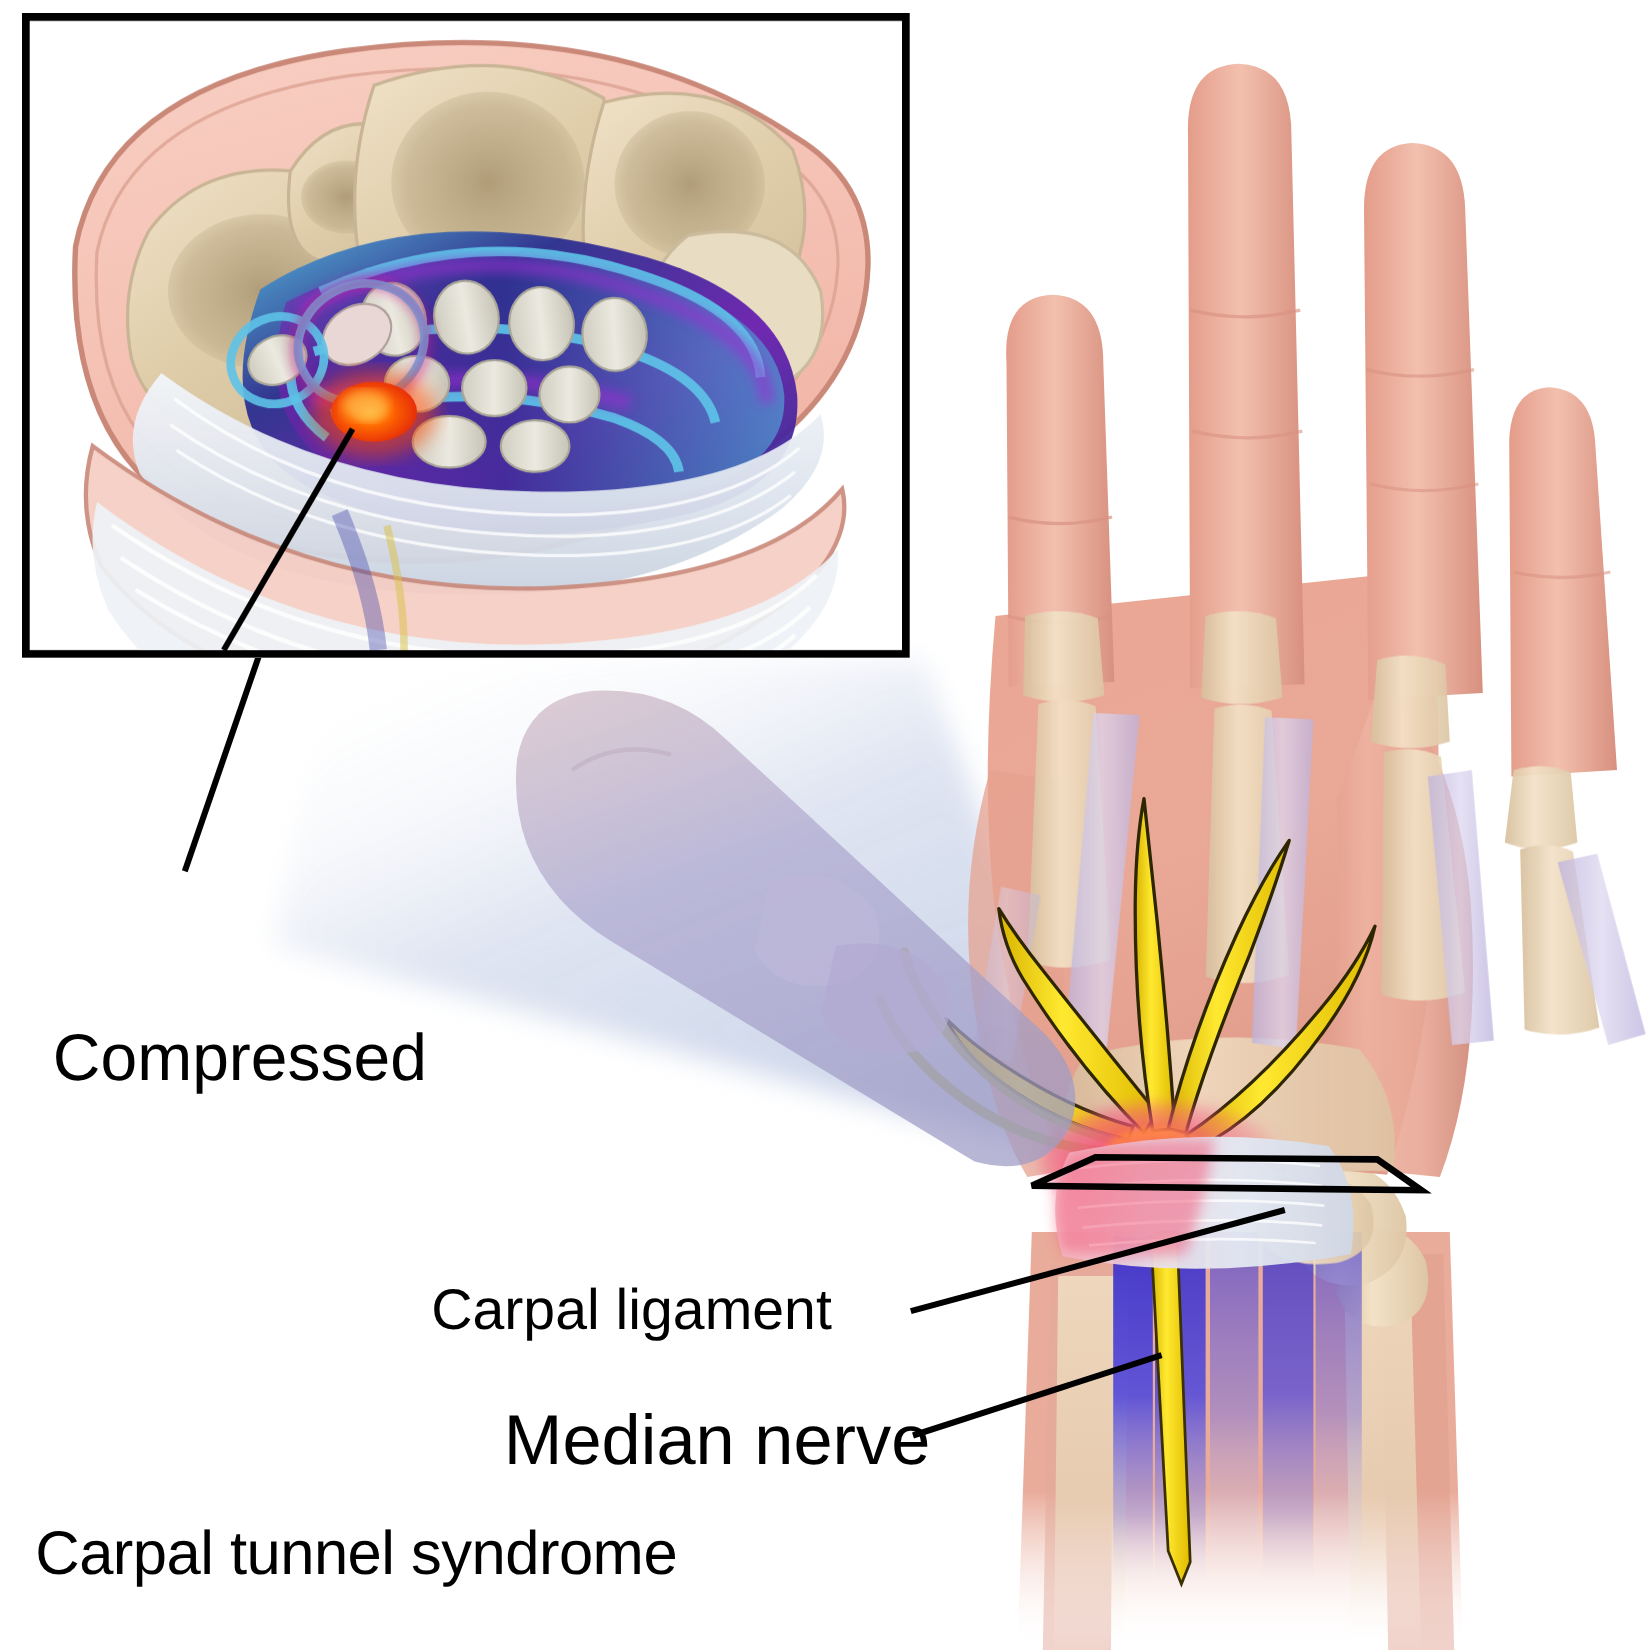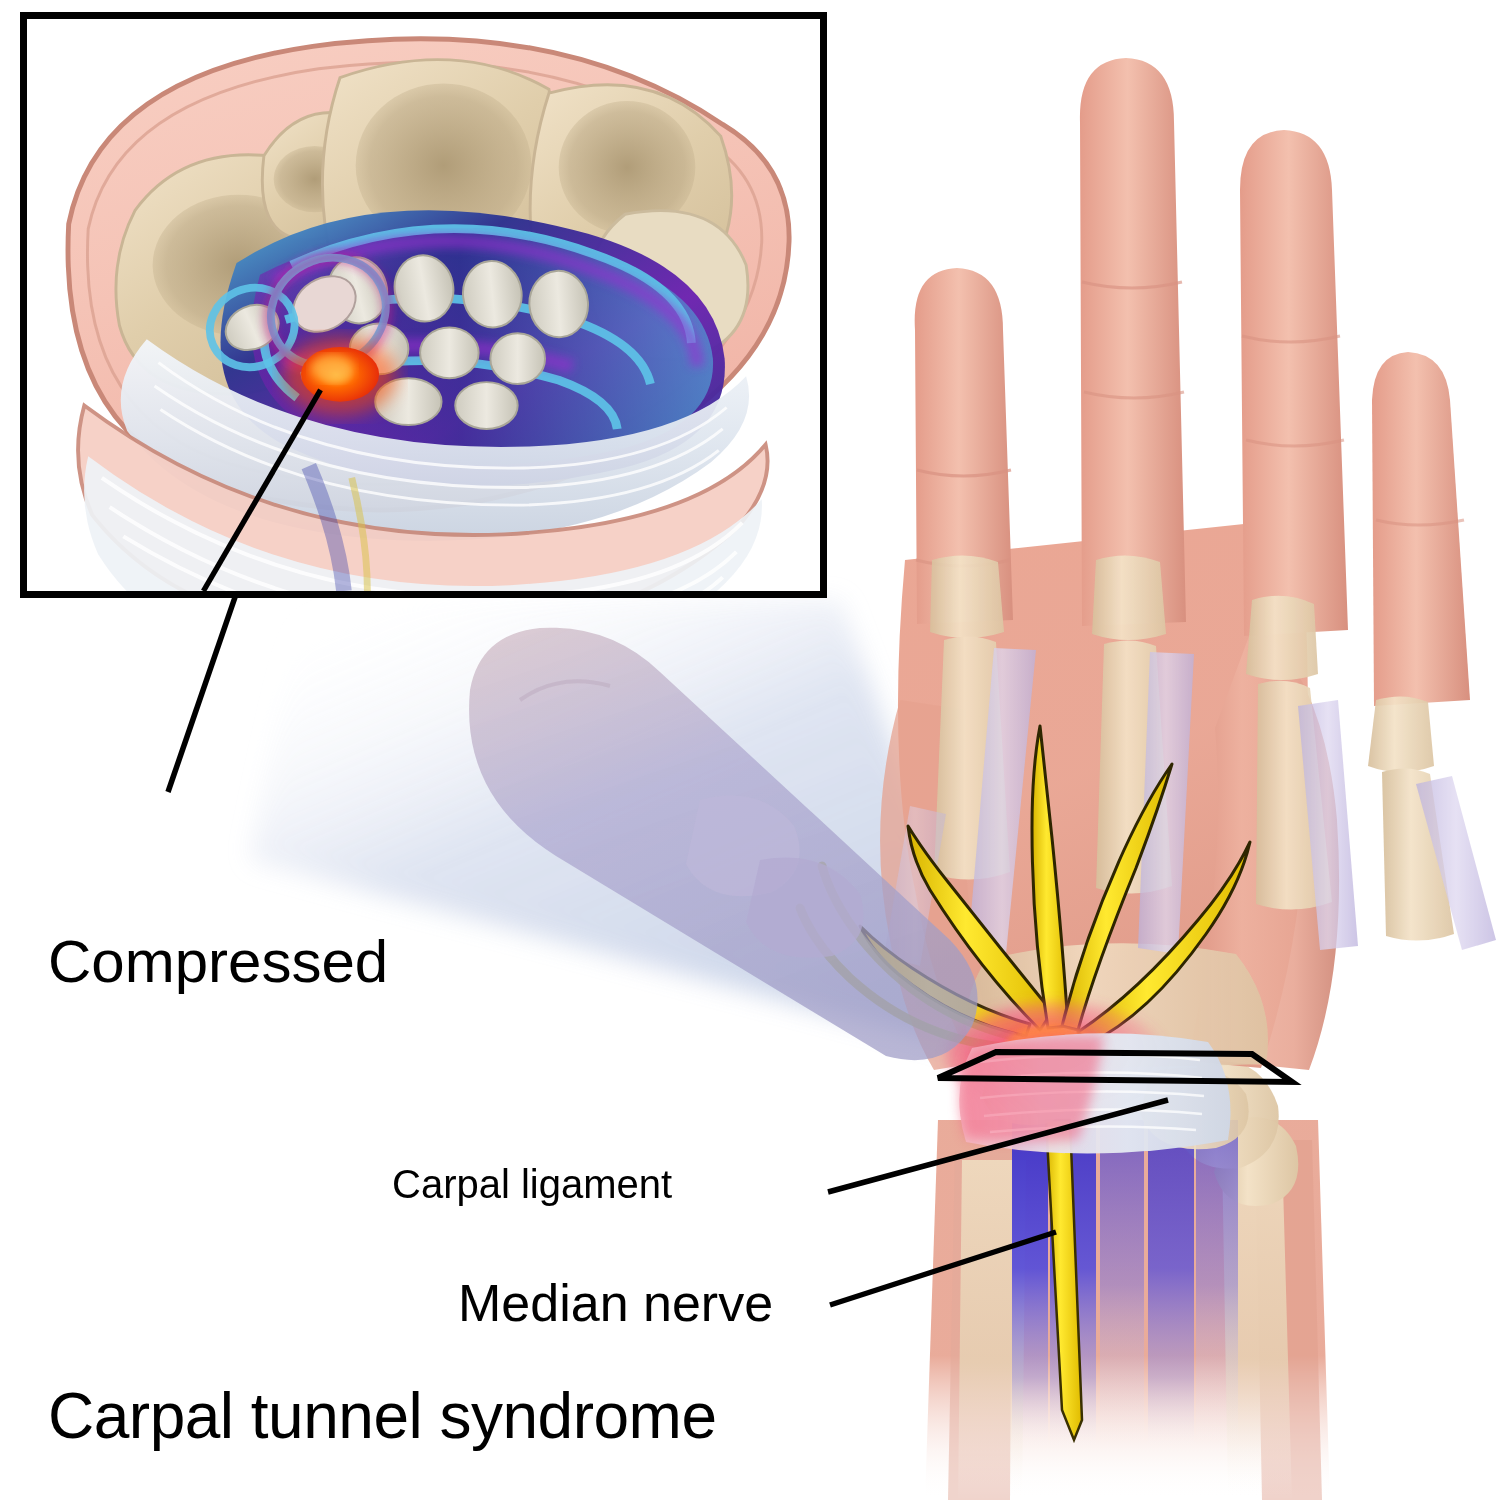--- a/index.html
+++ b/index.html
@@ -3,23 +3,23 @@
 <meta charset="utf-8">
 <title>Carpal tunnel syndrome</title>
 <style>
   html,body{margin:0;padding:0;background:#ffffff;}
   body{width:1500px;height:1500px;position:relative;overflow:hidden;
        font-family:"Liberation Sans","DejaVu Sans",sans-serif;color:#000;}
   .stage{position:absolute;inset:0;width:1240px;height:1500px;}
   svg.layer{position:absolute;left:0;top:0;width:1500px;height:1500px;}
   .label{position:absolute;color:#000;white-space:pre;line-height:1.08;}
   #label-compressed-nerve{left:48px;top:800px;font-size:60px;}
-  #label-carpal-ligament{left:392px;top:1163px;font-size:40px;}
-  #label-median-nerve{left:458px;top:1275px;font-size:52px;}
-  #title-carpal-tunnel{left:48px;top:1382px;font-size:64px;letter-spacing:-0.5px;}
+  #label-carpal-ligament{left:392px;top:1163px;font-size:52px;}
+  #label-median-nerve{left:458px;top:1275px;font-size:64px;}
+  #title-carpal-tunnel{left:32px;top:1382px;font-size:56px;letter-spacing:-0.5px;}
   .inset-frame{position:absolute;left:20px;top:12px;width:807px;height:586px;
      border:7px solid #000;background:#fff;box-sizing:border-box;overflow:hidden;}
 </style>
 </head>
 <body>
 
 <div class="stage">
 
   <svg class="layer" viewBox="0 0 1500 1500">
     <defs>

